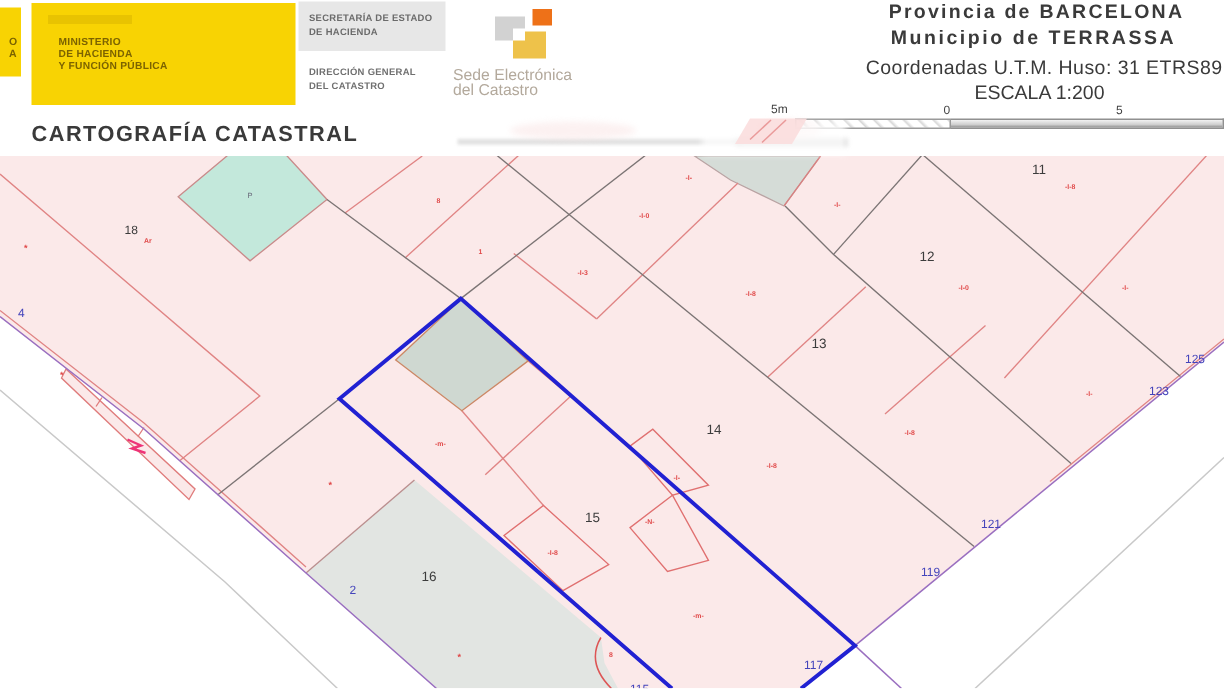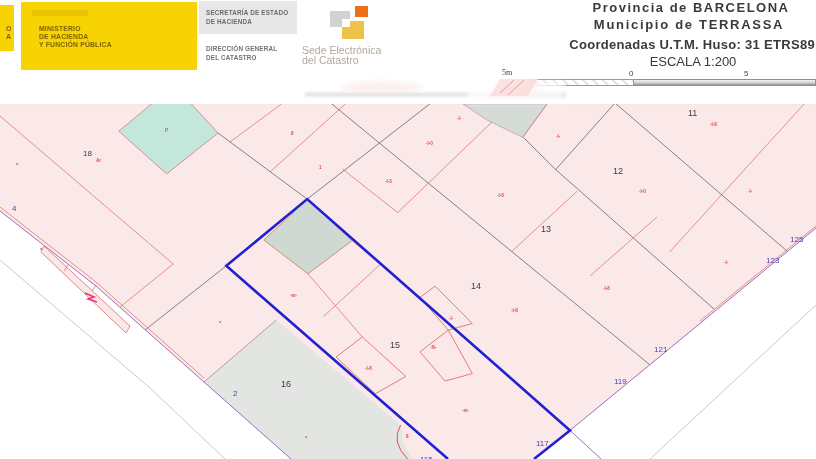--- a/index.html
+++ b/index.html
@@ -31,32 +31,33 @@
   <div class="abs" style="left:355px;top:5.5px;width:13px;height:11px;background:#ee7118;"></div>
   <div class="abs" style="left:342px;top:21px;width:22px;height:17.5px;background:#eec24a;"></div>
   <div class="abs" style="left:342px;top:18.5px;width:8px;height:8px;background:#ffffff;"></div>
 
   <div class="abs" style="left:302px;top:45px;width:100px;text-align:left;font-size:10.5px;color:#b3a99c;line-height:10px;">Sede Electrónica<br>del Catastro</div>
 
   <div class="abs" style="left:561px;top:0px;width:260px;text-align:center;font-size:13px;font-weight:bold;color:#3a3a3a;letter-spacing:1.5px;">Provincia de BARCELONA</div>
 
   <div class="abs" style="left:559px;top:17px;width:260px;text-align:center;font-size:13px;font-weight:bold;color:#3a3a3a;letter-spacing:1.7px;">Municipio de TERRASSA</div>
 
-  <div class="abs" style="right:1px;top:37px;font-size:13px;color:#3a3a3a;white-space:nowrap;letter-spacing:0.3px;font-weight:bold;">Coordenadas U.T.M. Huso: 31 ETRS89</div>
+  <div class="abs" style="right:1px;top:37px;font-size:13px;color:#3a3a3a;white-space:nowrap;letter-spacing:0.3px;">Coordenadas U.T.M. Huso: 31 ETRS89</div>
 
   <div class="abs" style="left:560px;top:54px;width:266px;text-align:center;font-size:13px;color:#3a3a3a;">ESCALA 1:200</div>
 
-  <div class="abs" style="left:502px;top:68px;font-size:8px;color:#444;font-family:Liberation Serif, serif;">5m</div>
+  <div class="abs" style="left:514px;top:68px;font-size:8px;color:#444;">5m</div>
   <div class="abs" style="left:629px;top:69px;font-size:8px;color:#444;">0</div>
   <div class="abs" style="left:744px;top:69px;font-size:8px;color:#444;">5</div>
 
   <div class="abs" style="left:530px;top:79px;width:104px;height:7px;background:repeating-linear-gradient(45deg,#ffffff 0px,#ffffff 4px,#d7d7d7 5px,#ffffff 7px);border:1px solid #9a9a9a;box-sizing:border-box;"></div>
 
   <div class="abs" style="left:634px;top:79px;width:182px;height:7px;background:linear-gradient(180deg,#f2f2f2 0%,#cfcfcf 60%,#8f8f8f 100%);border:1px solid #909090;border-left:none;box-sizing:border-box;"></div>
 
+  <div class="abs" style="left:21px;top:82px;font-size:14.5px;font-weight:bold;color:#3a3a3a;letter-spacing:1px;">CARTOGRAFÍA CATASTRAL</div>
 
   <svg class="abs" style="left:0;top:0;" width="816" height="459" viewBox="0 0 816 459">
     <defs>
         <clipPath id="mapclip">
           <rect x="0" y="104" width="816" height="355"></rect>
         </clipPath>
       </defs>
     <g clip-path="url(#mapclip)">
 
     <polygon points="0,104 816,104 816,228 570,430.4 534,459 291,459 204,382 96,286 0,211" fill="#fbe9e9"></polygon>

